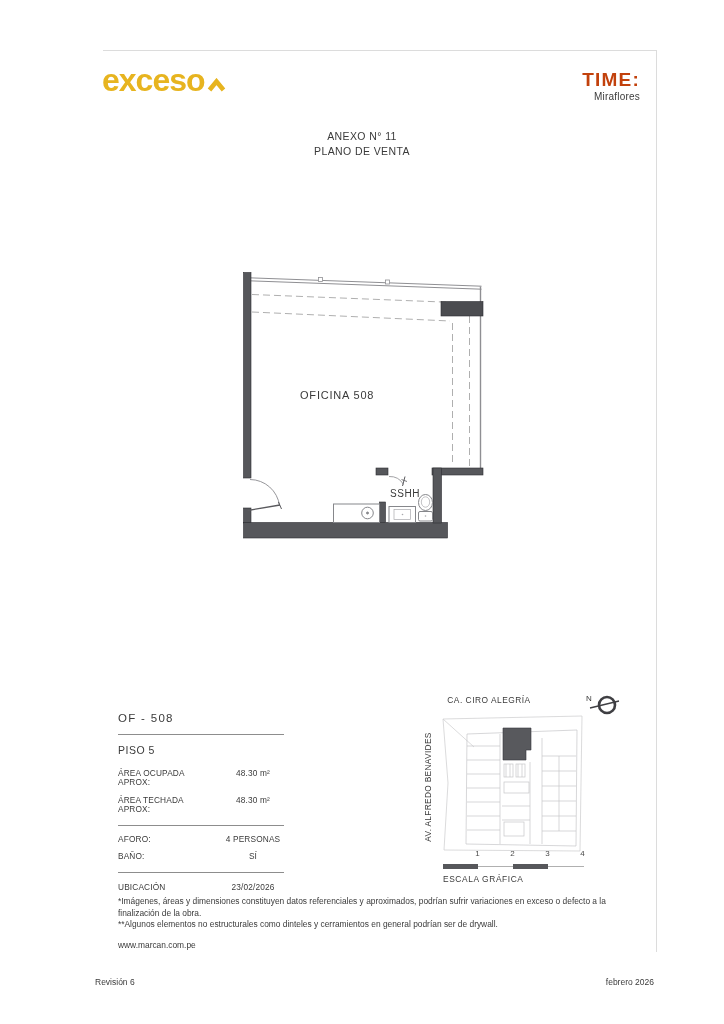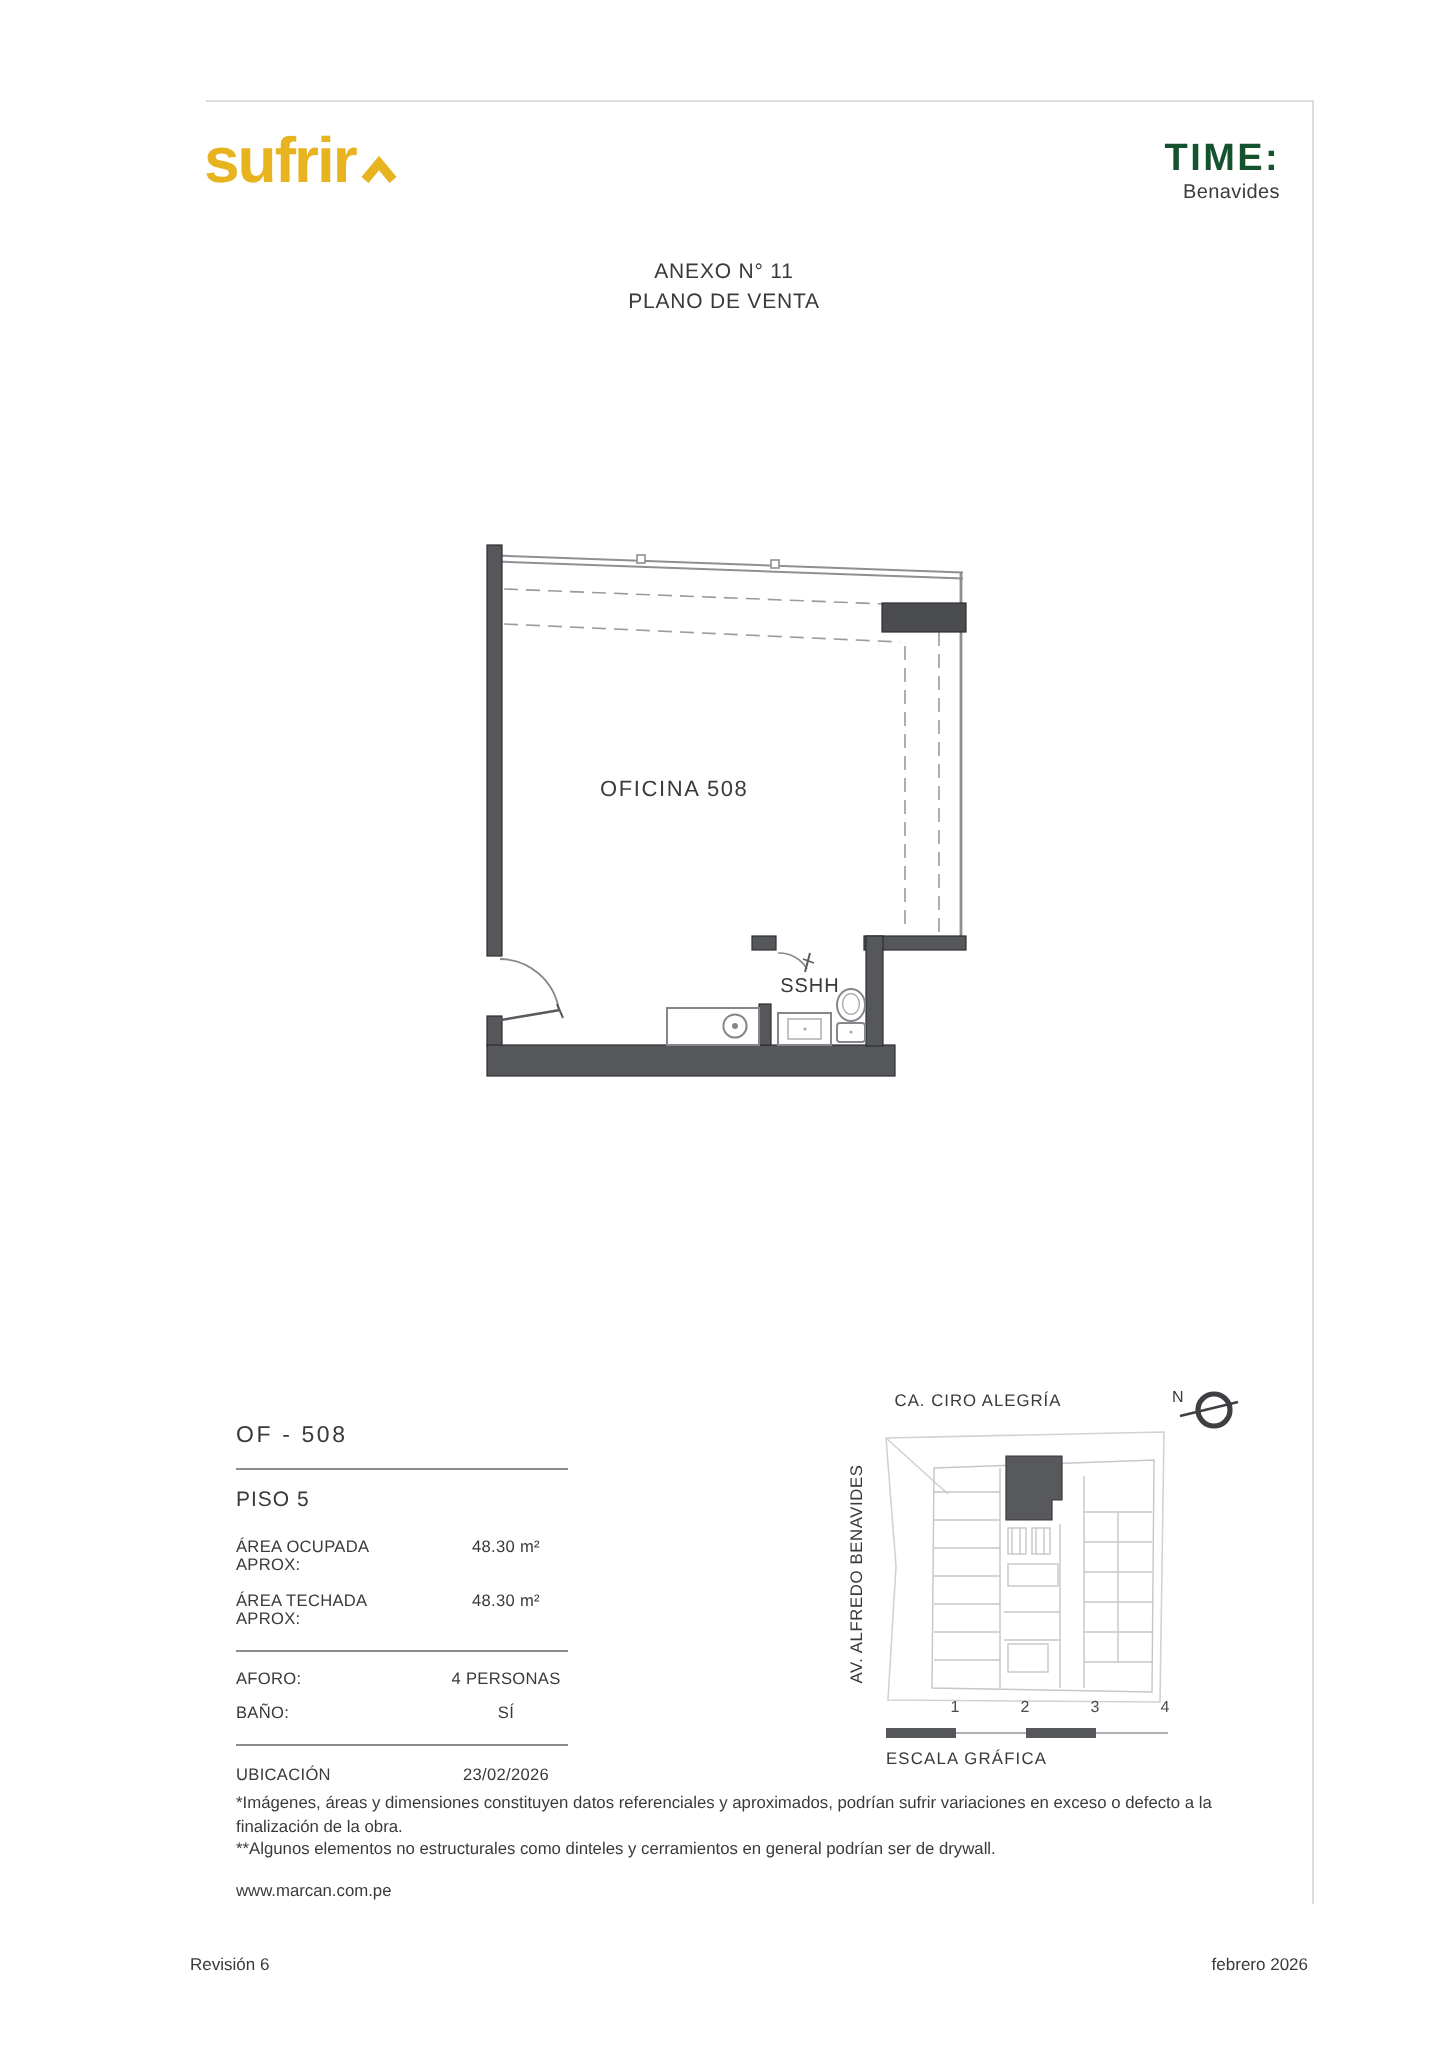--- a/index.html
+++ b/index.html
@@ -9,21 +9,21 @@
 
   
   .frame-top{left:103px;top:50px;width:554px;height:1px;background:#dcdcdc;}
   .frame-right{left:656px;top:50px;width:1px;height:902px;background:#dcdcdc;}
 
   
   .brand{left:102px;top:62px;font-size:32px;font-weight:bold;letter-spacing:-1px;
          color:#E7B41F;line-height:36px;display:flex;align-items:flex-start;}
   .brand .caret{margin-left:2px;margin-top:1px;}
   .time-logo{right:84px;top:70px;text-align:right;}
-  .time-main{font-size:19px;font-weight:bold;letter-spacing:1.2px;color:#14532d;line-height:19px;}
+  .time-main{font-size:19px;font-weight:bold;letter-spacing:1.2px;color:#c2410c;line-height:19px;}
   .time-sub{font-size:10px;color:#3c3c3c;margin-top:2px;letter-spacing:0.2px;}
 
   
   .doc-title{left:0;top:129px;width:724px;text-align:center;font-size:10.5px;
              line-height:15px;letter-spacing:0.4px;color:#3a3a3a;}
 
   
   .plan-svg{left:230px;top:262px;}
   .room-label{left:300px;top:389px;width:135px;font-size:11px;
               letter-spacing:0.8px;font-weight:500;}
@@ -63,30 +63,30 @@
   .footer-left{left:95px;top:977px;font-size:8.5px;}
   .footer-right{right:70px;top:977px;font-size:8.5px;}
 </style>
 </head>
 <body>
 
 <div class="abs frame-top"></div>
 <div class="abs frame-right"></div>
 
 <div class="abs brand">
-  <span>sufrir</span>
+  <span>exceso</span>
   <span class="caret">
     <svg width="19" height="14" viewBox="0 0 19 14">
       <path d="M2.5 12 L9.5 3.5 L16.5 12" fill="none" stroke="#E7B41F" stroke-width="4.6"></path>
     </svg>
   </span>
 </div>
 <div class="abs time-logo">
   <div class="time-main">TIME:</div>
-  <div class="time-sub">Benavides</div>
+  <div class="time-sub">Miraflores</div>
 </div>
 
 <div class="abs doc-title">
   <div>ANEXO N° 11</div>
   <div>PLANO DE VENTA</div>
 </div>
 
 <svg class="abs plan-svg" width="262" height="292" viewBox="230 262 262 292">
 
   <g stroke="#9b9b9b" stroke-width="0.8" stroke-dasharray="7 4" fill="none">

